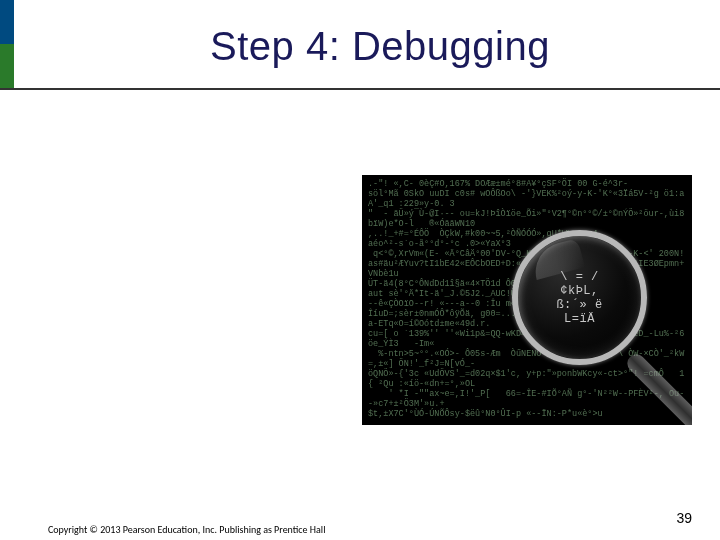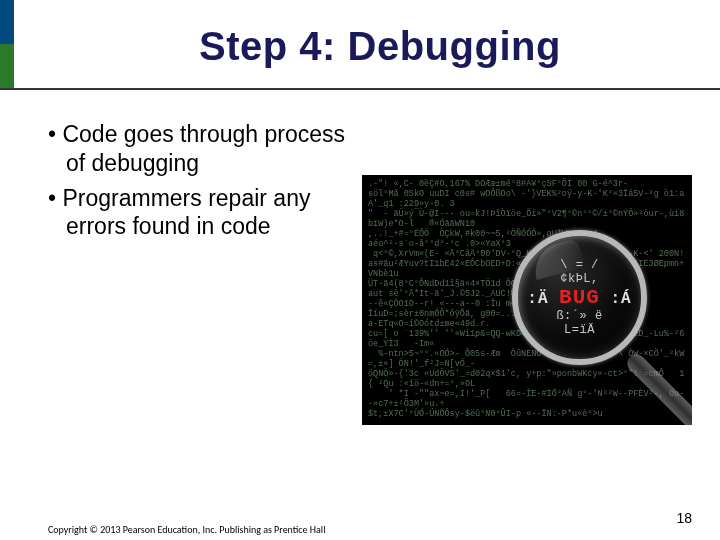--- a/index.html
+++ b/index.html
@@ -28,21 +28,21 @@
     height: 2px;
     background: #333;
   }
   .title {
     position: absolute;
     top: 24px;
     left: 160px;
     width: 440px;
     text-align: center;
     font-size: 40px;
-    font-weight: 700;
+    font-weight: 400;
     color: #1a1a5a;
     letter-spacing: 0.5px;
   }
   .body {
     position: absolute;
     top: 120px;
     left: 48px;
     width: 310px;
     font-size: 23px;
     color: #000;
@@ -157,26 +157,20 @@
 <div class="slide">
   <div class="left-stripe">
     <div class="s1"></div>
     <div class="s2"></div>
   </div>
 
   <h1 class="title">Step 4: Debugging</h1>
 
   <div class="divider"></div>
 
-  <div class="body">
-    <ul>
-      <li>Code goes through process of debugging</li>
-      <li>Programmers repair any errors found in code</li>
-    </ul>
-  </div>
 
   <div class="image-wrap" aria-label="Magnifying glass over green code revealing the word BUG in red">
     <div class="code-noise">.-"! «,C- 0èÇ#O,167% DOÆæ±mé°8#A¥°çSF°ÖI 00 G-é^3r-
 söl°Mã 0SkO uuDI c0s# wOÔßOo\ -'}VEK%²oý-y-K-'K°«3Ïá5V-²g ö1:aA'_q1 :229»y-0. 3
 "  - äÜ»ý¯Ù-@I·-- ou=kJ!ÞîÒïöe_Õi»"°V2¶°©n°°©/±°©nÝÖ»²öur-,ùi8bïW)e*O-l   ®«ÓääWN10
 ,..!_+#=°ÉÔÖ  ÒÇkW,#k00~~5,²ÒÑÓÓÓ»,gU*WÞo^. 4
 aéo^²-s´o-ã°°d°-°c .0&gt;«YaX°3
  q&lt;°©,XrVm«(E- «Ä°CâÄ°00'DV-°Q_K-0   . --E:-6--±: 8-K-&lt;' 200N!
 as#äu²ÆYuv?tI1bE42«EÔCbOED+D:«duDE7²öú°®4®,³@aEkj4It²IE3ØEpmn+VNbè1u
 ÜT-ä4(8°C°ÔNdDd1î§ä«4×TÖ1d Ô0+°Ow   ´ý#orAG
@@ -187,24 +181,21 @@
 cu=[ o ´139%'' ''«Wi1p&amp;=QQ-wKD490-u«3     Ý+-© h «AueD_-Lu%-²6öe_ÝÌ3   -Im«
   %-ntn&gt;5~°°.«OÓ&gt;- Ô05s-Æm  ÒűNENÒ ©' °NÔdDÖ6-A²-\ ÒW-×CÒ'_²kW=,±«] ÖN!'_f²J=N[vÓ_-
 öQNÖ»-{'3c «UdÖVS'_=d02q×$1'c, y+p:"»ponbWKcy«-ct&gt;°"! =cmÔ   1{ ²Qu :«íö-«dn+=°,»OL
     ' *I -""ax~e=,I!'_P[   66=-ÎE-#IÕ°AÑ g°-'N²²W--PFÈV²-, Ou--»c7+±²Ö3M'»u.+
 $t,±X7C'°ÙÓ-ÚNÕÔsy-$ëû°N0°ÛI-p «--ÏN:-P*u«è°&gt;u</div>
     <div class="magnifier">
       <div class="handle"></div>
       <div class="lens">
         <div class="lens-line">\ = /</div>
         <div class="lens-line">¢kÞL,   </div>
-        <div class="lens-bug">
-          <span class="pre">:Ä </span><span class="bug">BUG</span><span class="post"> :Á</span>
-        </div>
         <div class="lens-line">ß:´»  ë   </div>
         <div class="lens-line">   L=ïÄ   </div>
       </div>
     </div>
   </div>
 
   <div class="copyright">Copyright © 2013 Pearson Education, Inc. Publishing as Prentice Hall</div>
-  <div class="pagenum">18</div>
+  <div class="pagenum">39</div>
 </div>
 
 </body></html>

